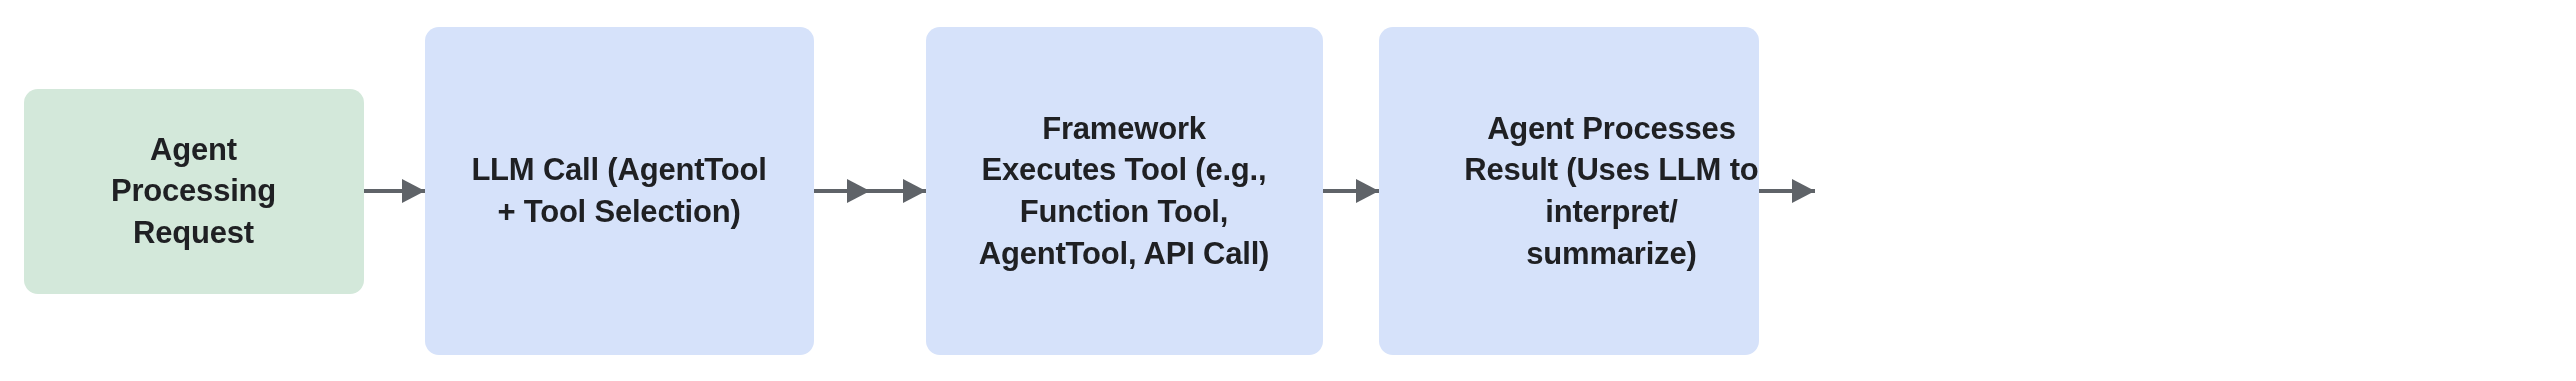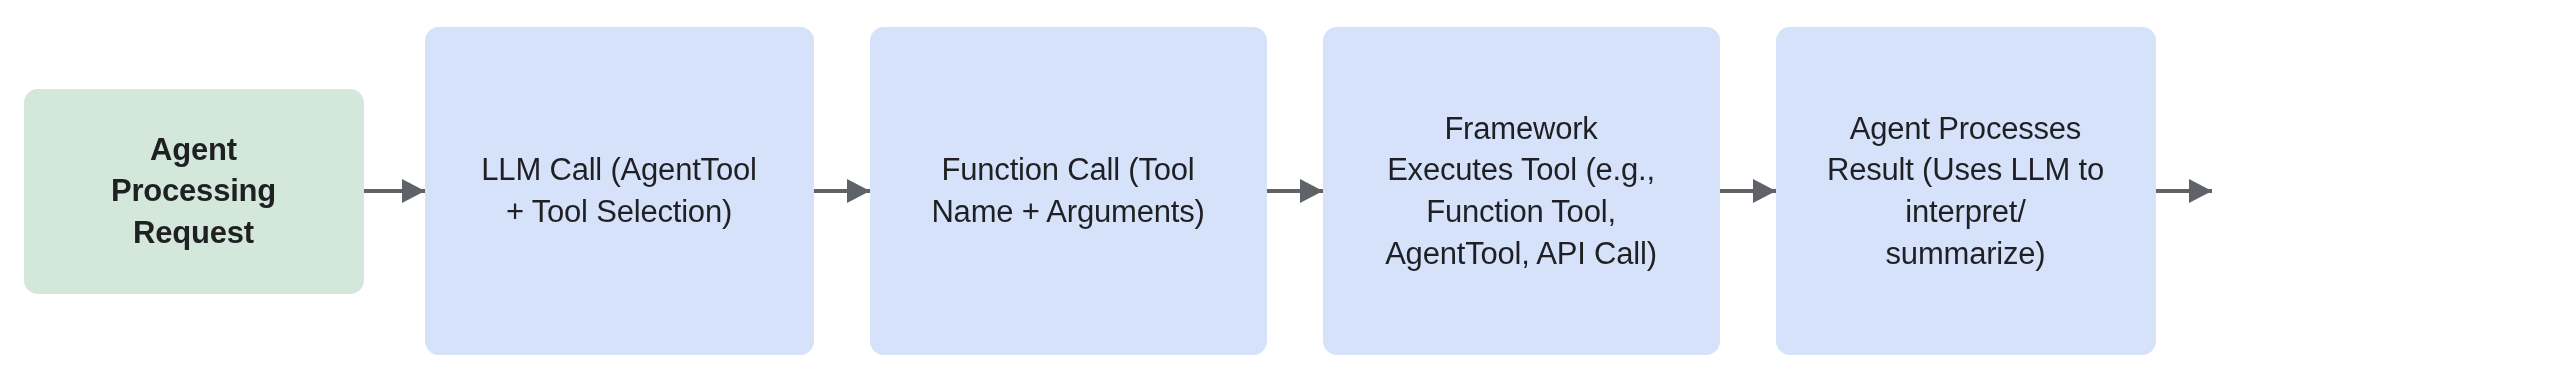--- a/index.html
+++ b/index.html
@@ -56,25 +56,25 @@
     line-height: 1.34;
   }
   
   .node.process {
     background: #d6e2fa;
     width: 389px;
     height: 328px;
   }
   .node.process .node-label {
     font-size: 31px;
-    font-weight: 400;
+    font-weight: 700;
     line-height: 1.34;
   }
   .node.process.wide { width: 397px; }
-  .node.process.narrow { width: 380px; }
+  .node.process.narrow { width: 380px; justify-content: flex-end; }
 
   
   .connector {
     flex: 0 0 auto;
     position: relative;
     height: 23.5px;
     display: flex;
     align-items: center;
     justify-content: center;
   }
@@ -120,24 +120,20 @@
     <div class="node process">
       <span class="node-label">LLM Call (AgentTool
 + Tool Selection)</span>
     </div>
 
     <div class="connector" style="flex: 0 0 56px;">
       <div class="shaft"></div>
       <div class="head"></div>
     </div>
 
-    <div class="node process wide">
-      <span class="node-label">Function Call (Tool
-Name + Arguments)</span>
-    </div>
 
     <div class="connector" style="flex: 0 0 56px;">
       <div class="shaft"></div>
       <div class="head"></div>
     </div>
 
     <div class="node process wide">
       <span class="node-label">Framework
 Executes Tool (e.g.,
 Function Tool,

